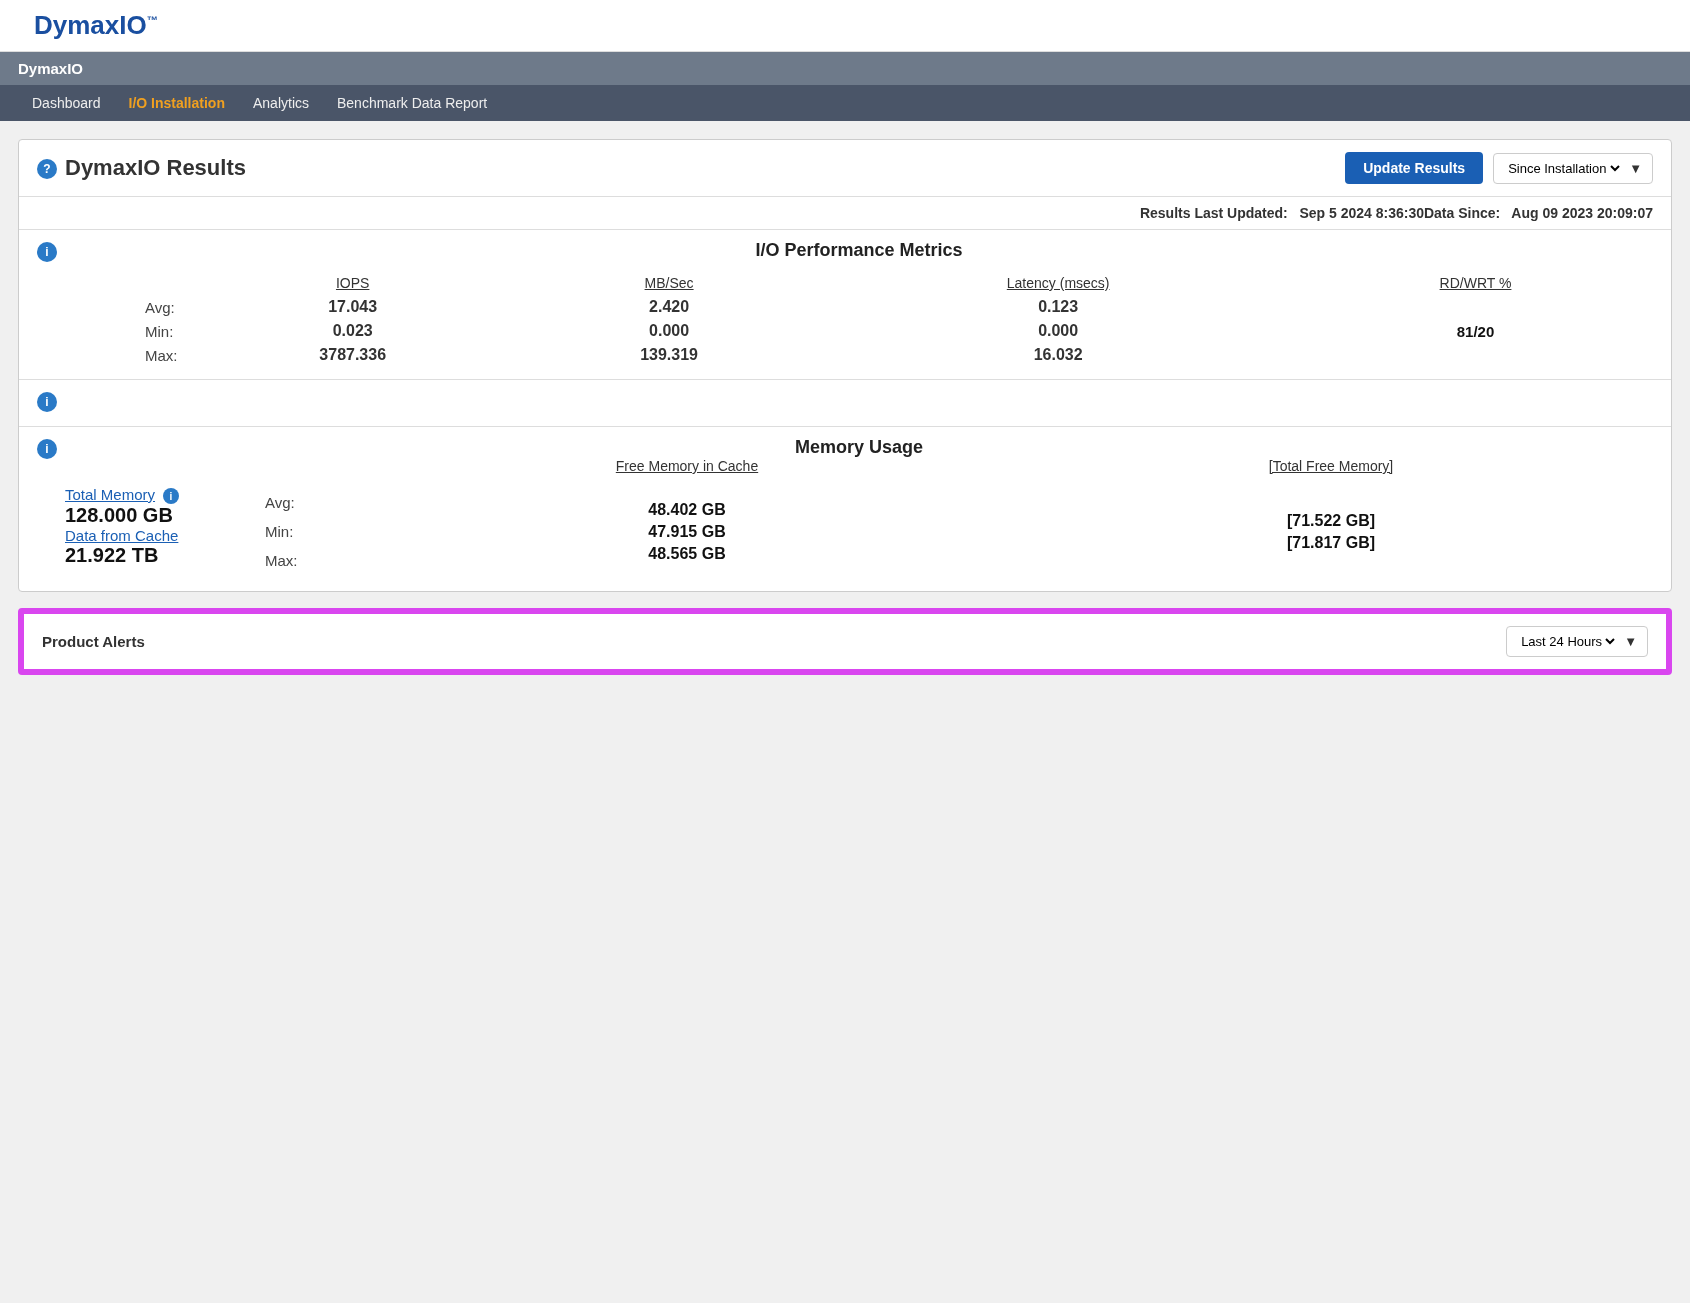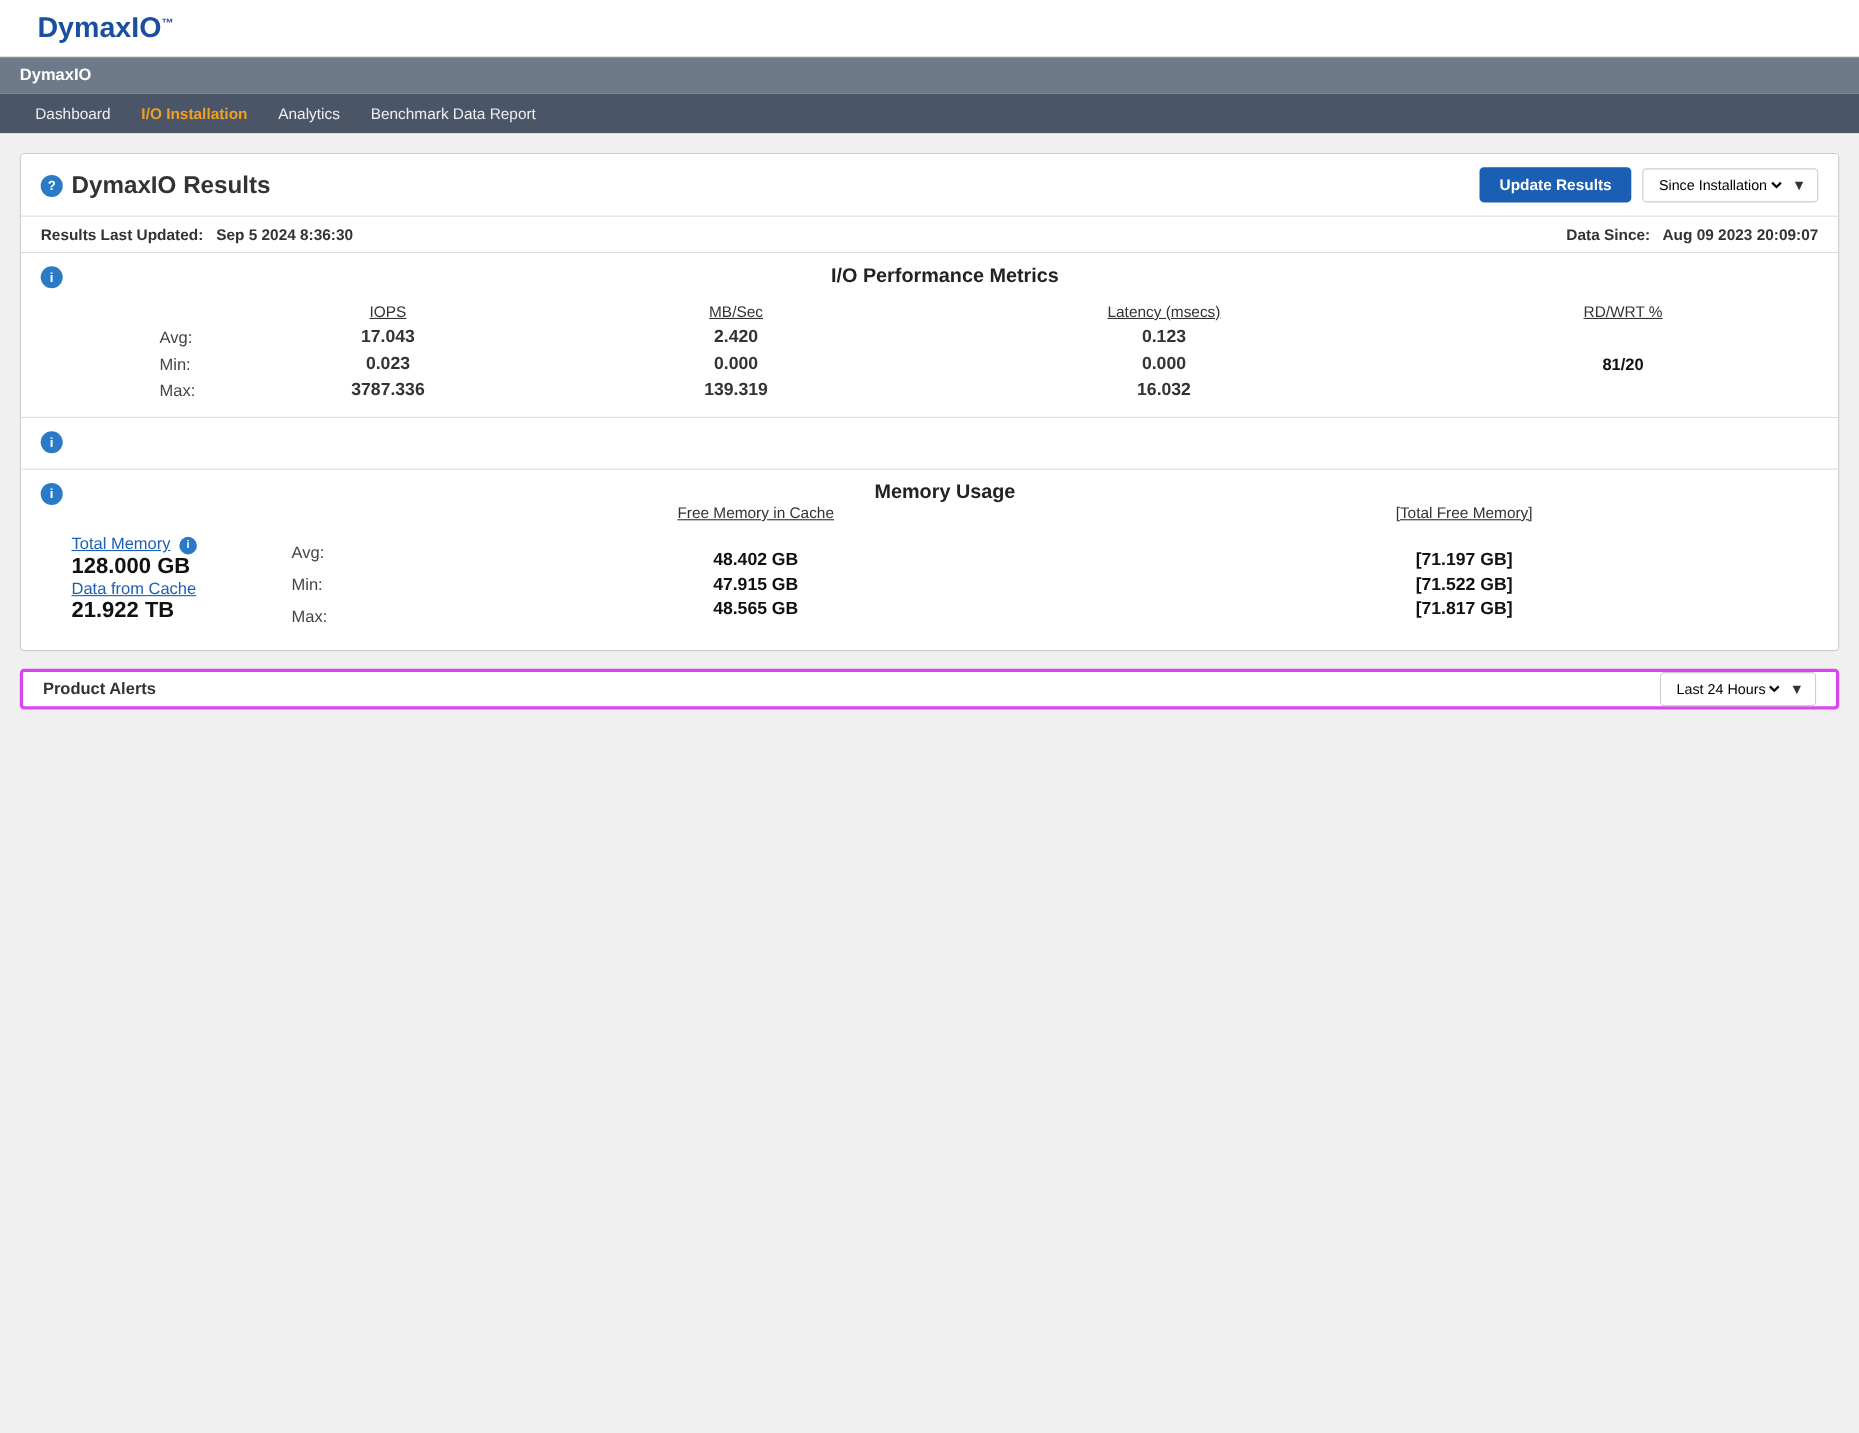--- a/index.html
+++ b/index.html
@@ -110,21 +110,21 @@
     .since-select select {
       border: none;
       outline: none;
       font-size: 13px;
       background: transparent;
       cursor: pointer;
     }
 
     .results-meta {
       display: flex;
-      justify-content: space-between;
+      justify-content: flex-end;
       padding: 8px 18px;
       border-bottom: 1px solid #ddd;
       font-size: 14px;
       font-weight: bold;
       color: #333;
     }
 
     
     .section {
       border-bottom: 1px solid #ddd;
@@ -239,23 +239,23 @@
       font-size: 16px;
       font-weight: bold;
       color: #111;
       text-align: center;
       padding: 2px 0;
     }
 
     
     .alerts-card {
       background: #fff;
-      border: 3px solid #d946ef;
+      border: 6px solid #d946ef;
       border-radius: 4px;
-      padding: 0 18px;
+      padding: 12px 18px;
       display: flex;
       align-items: center;
       justify-content: space-between;
     }
     .alerts-title {
       font-size: 15px;
       font-weight: bold;
       color: #333;
     }
     .alerts-select {
@@ -408,21 +408,20 @@
               <div style="font-size:15px; color:#444; padding:6px 0;">Avg:</div>
               <div style="font-size:15px; color:#444; padding:6px 0;">Min:</div>
               <div style="font-size:15px; color:#444; padding:6px 0;">Max:</div>
             </div>
             <div style="flex:1; text-align:center; padding-top:10px;">
               <div class="memory-value">48.402 GB</div>
               <div class="memory-value">47.915 GB</div>
               <div class="memory-value">48.565 GB</div>
             </div>
             <div style="flex:1; text-align:center; padding-top:10px;">
-              <div class="memory-bracket-value">[71.197 GB]</div>
               <div class="memory-bracket-value">[71.522 GB]</div>
               <div class="memory-bracket-value">[71.817 GB]</div>
             </div>
           </div>
 
         </div>
       </div>
     </div>
 
   </div>

